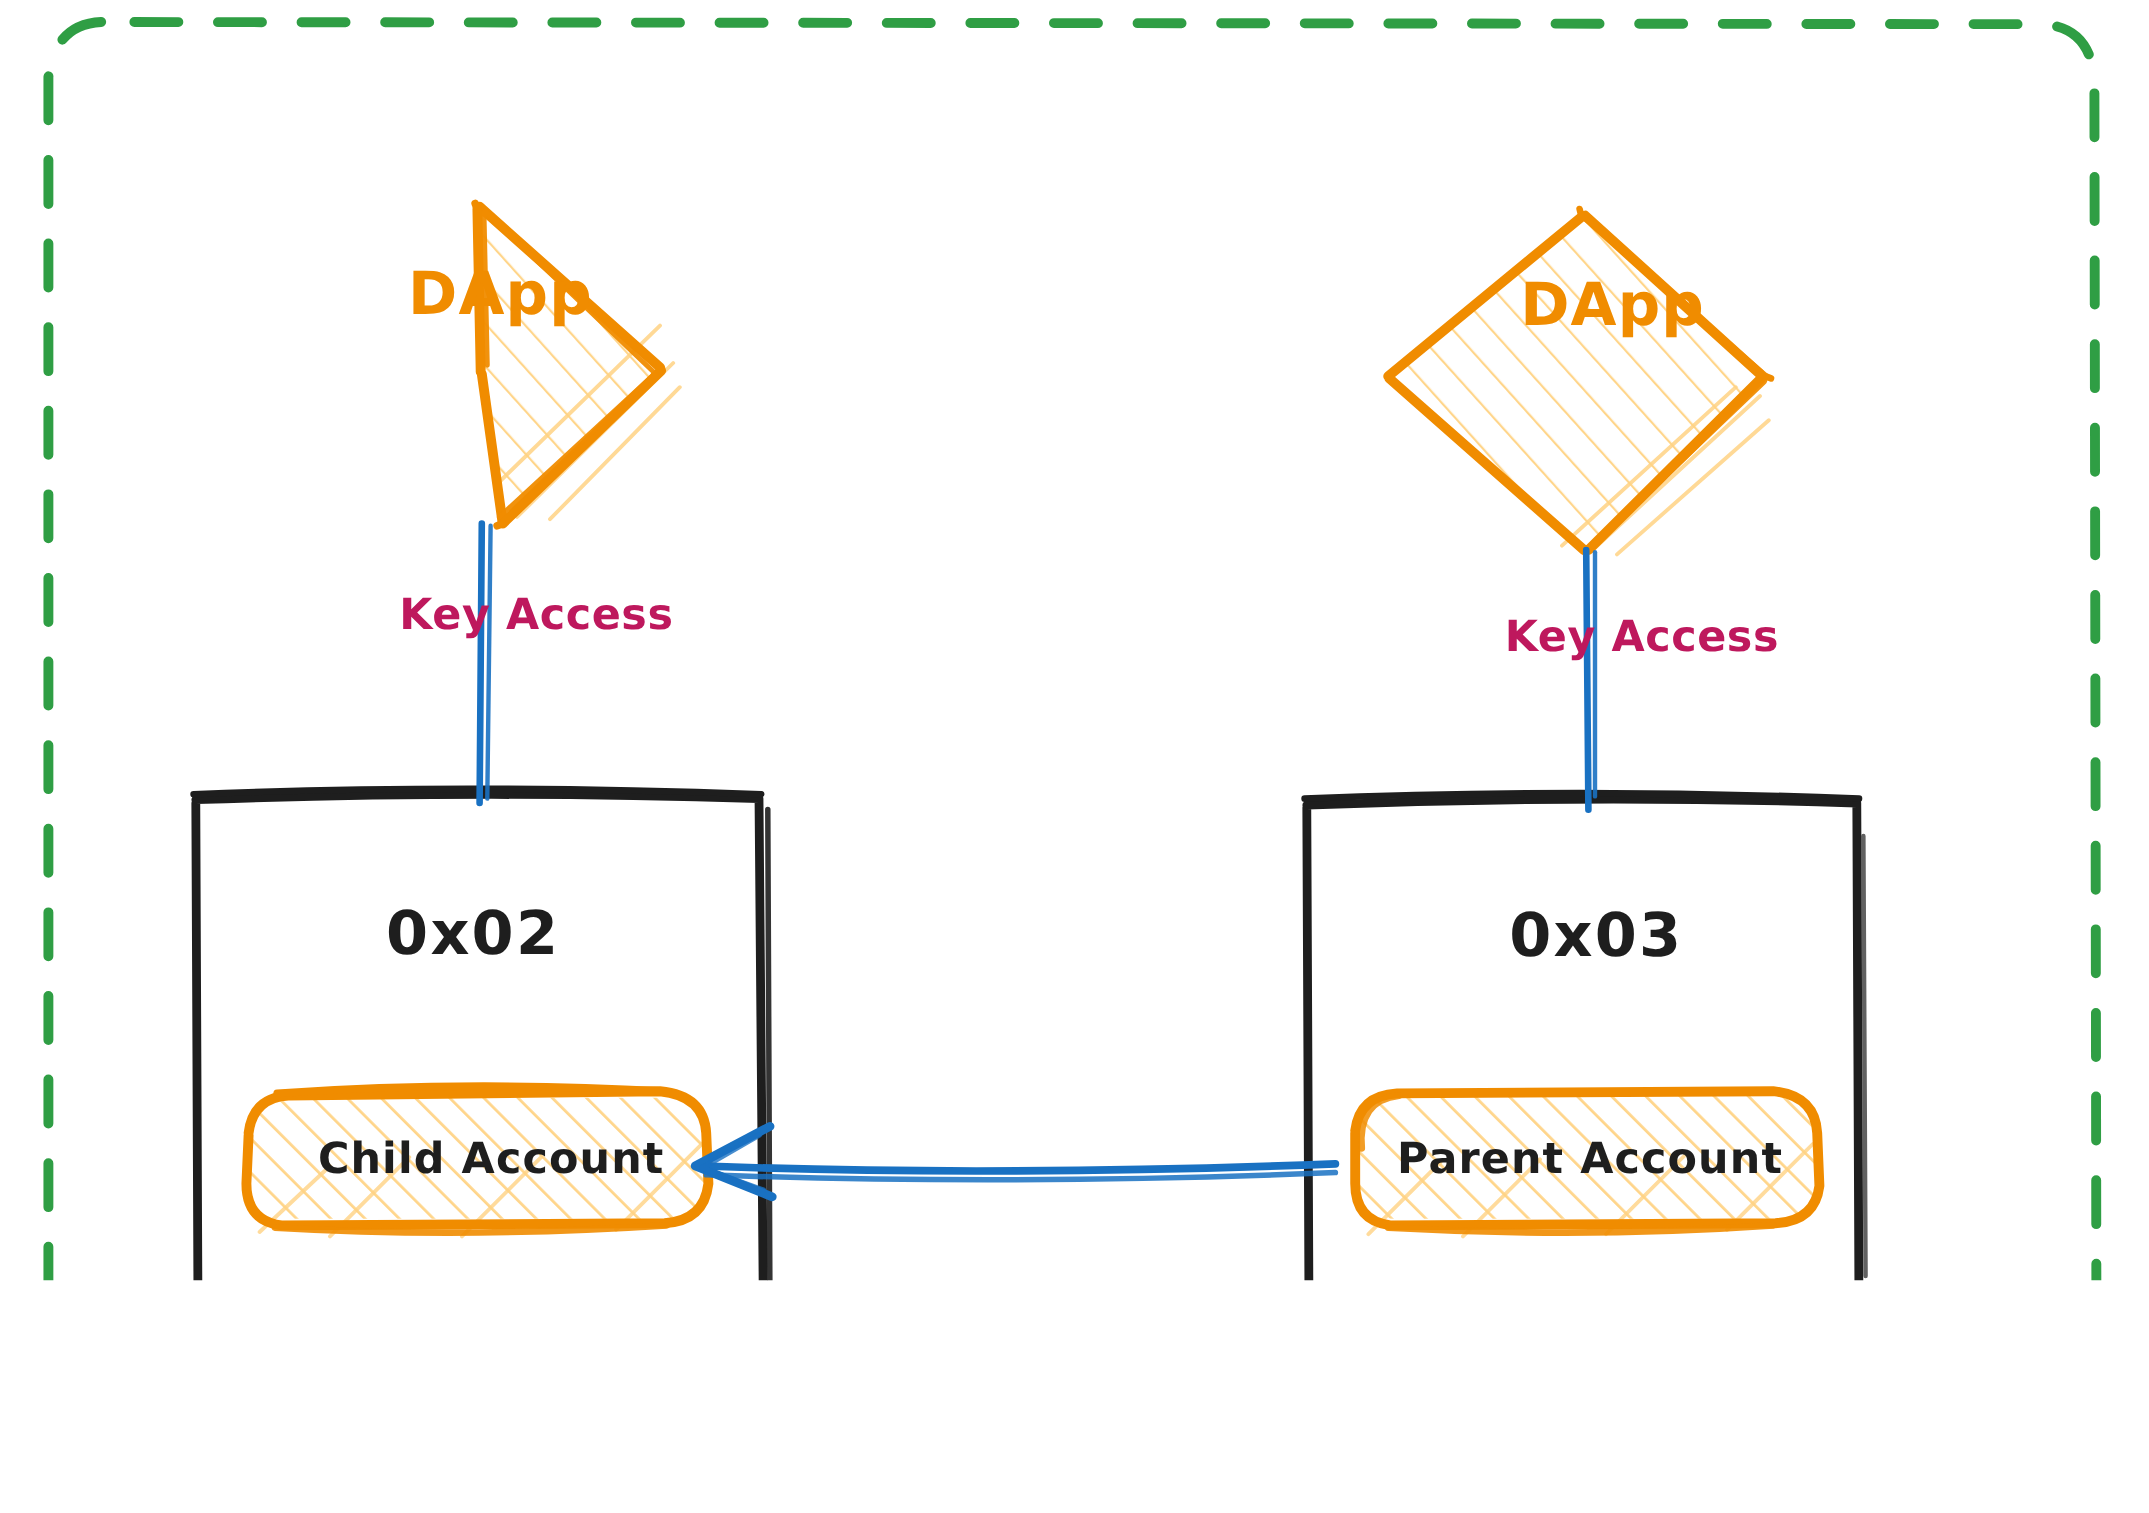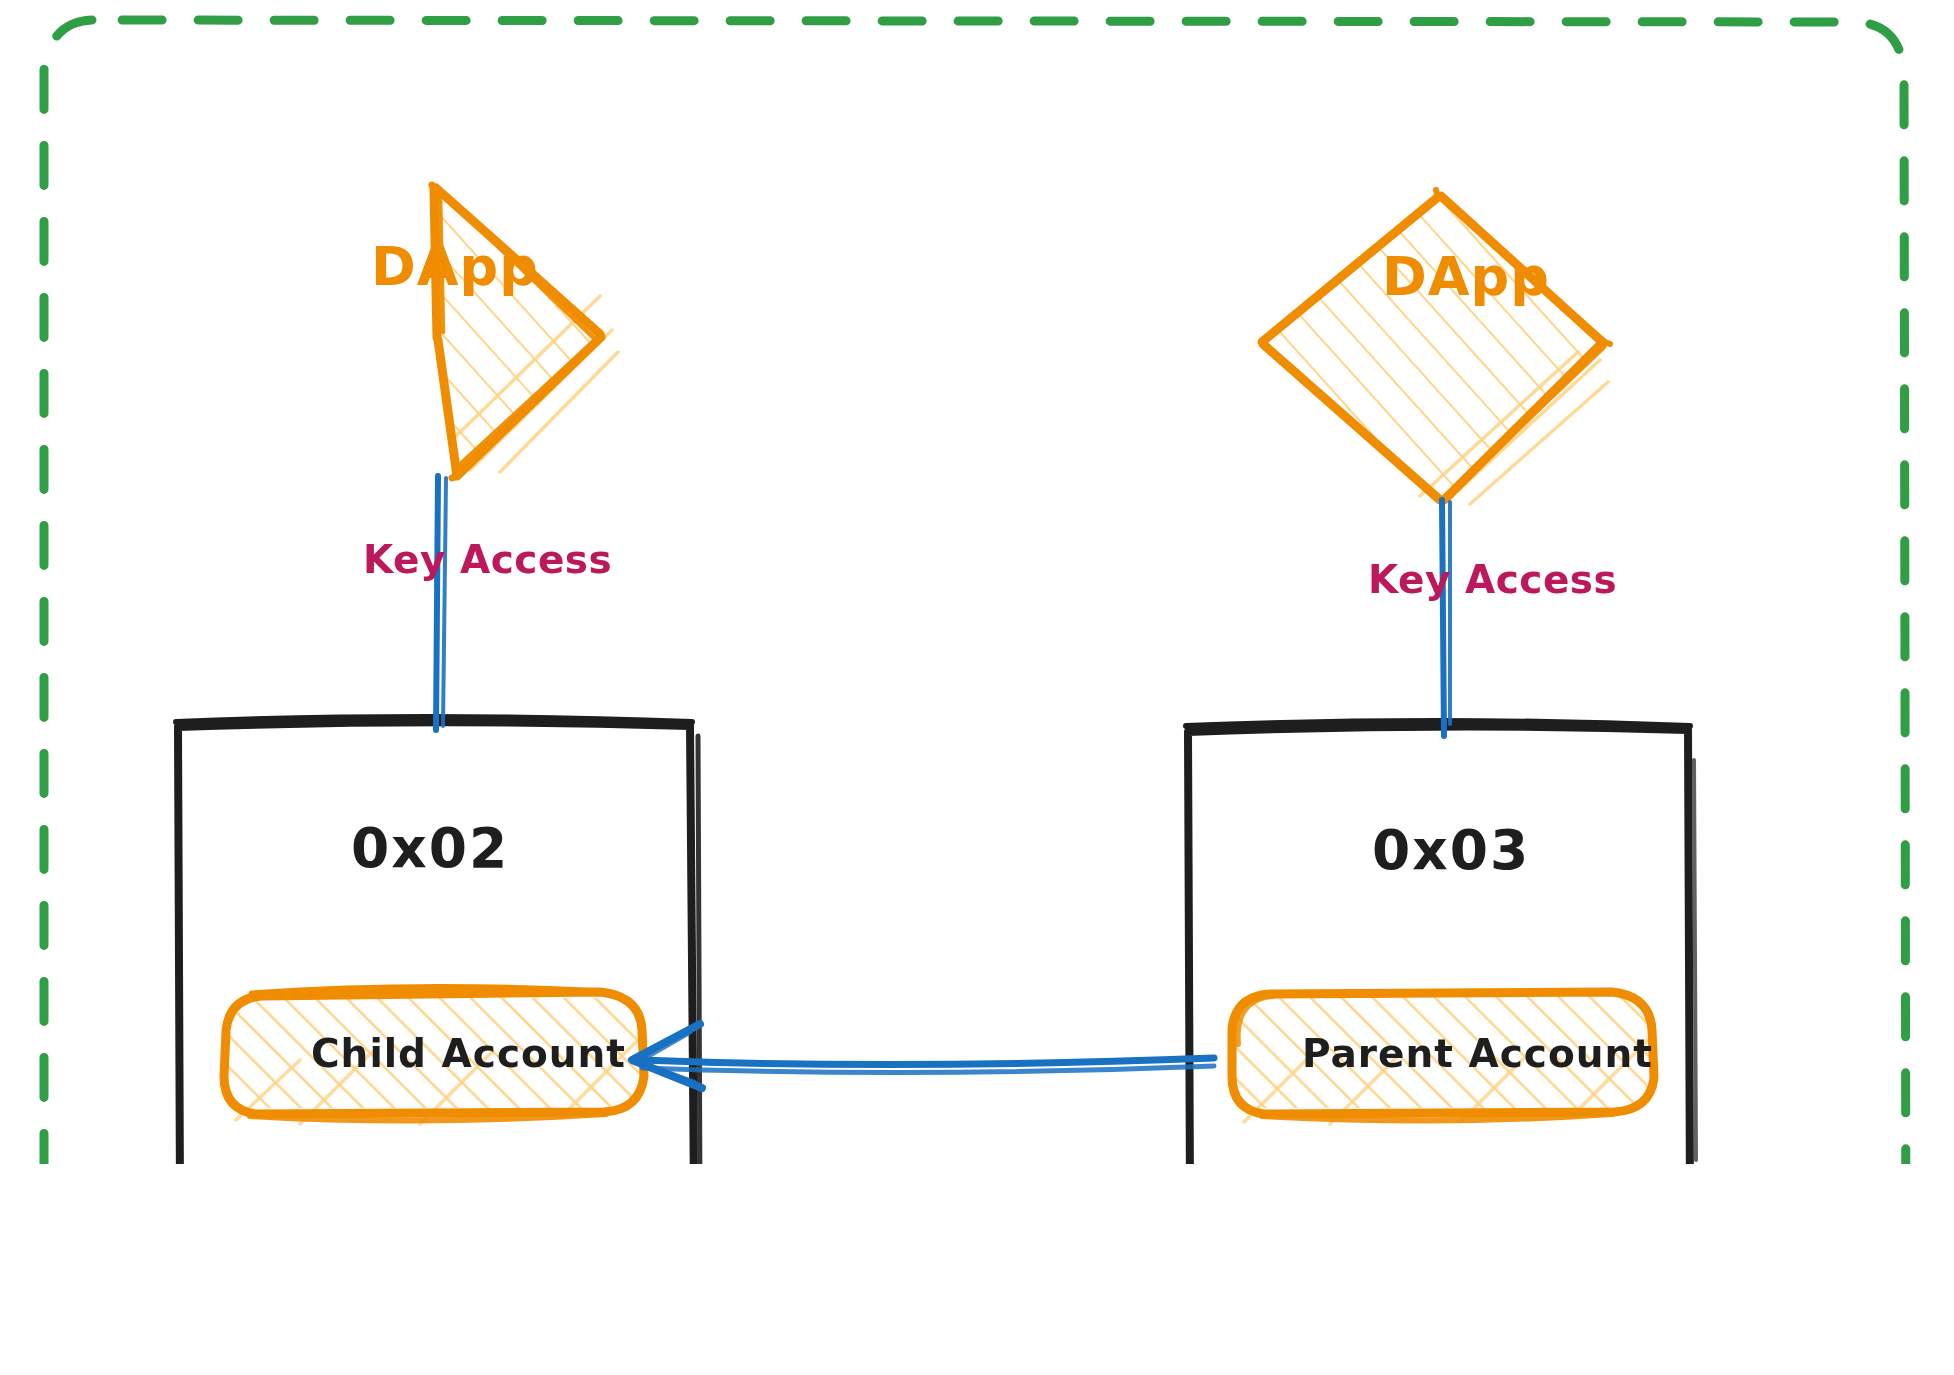--- a/index.html
+++ b/index.html
@@ -164,18 +164,18 @@
   <div class="lbl t-node lbl-orange" style="left:1382px; top:250px;">DApp</div>
 
   <div class="lbl t-edge lbl-green" style="left:363px; top:540px;">Key Access</div>
 
   <div class="lbl t-edge lbl-green" style="left:1368px; top:560px;">Key Access</div>
 
   <div class="lbl t-addr lbl-dark" style="left:351px; top:790px;">0x02</div>
 
   <div class="lbl t-addr lbl-dark" style="left:1372px; top:792px;">0x03</div>
 
-  <div class="lbl t-inner lbl-dark" style="left:311px; top:1034px;text-align:right;">Child Account</div>
+  <div class="lbl t-inner lbl-dark" style="left:289px; top:1034px;text-align:right;">Child Account</div>
 
-  <div class="lbl t-inner lbl-dark" style="left:1302px; top:1034px;text-align:right;">Parent Account</div>
+  <div class="lbl t-inner lbl-dark" style="left:1270px; top:1034px;text-align:right;">Parent Account</div>
 
 
 </div>
 
 </body></html>

